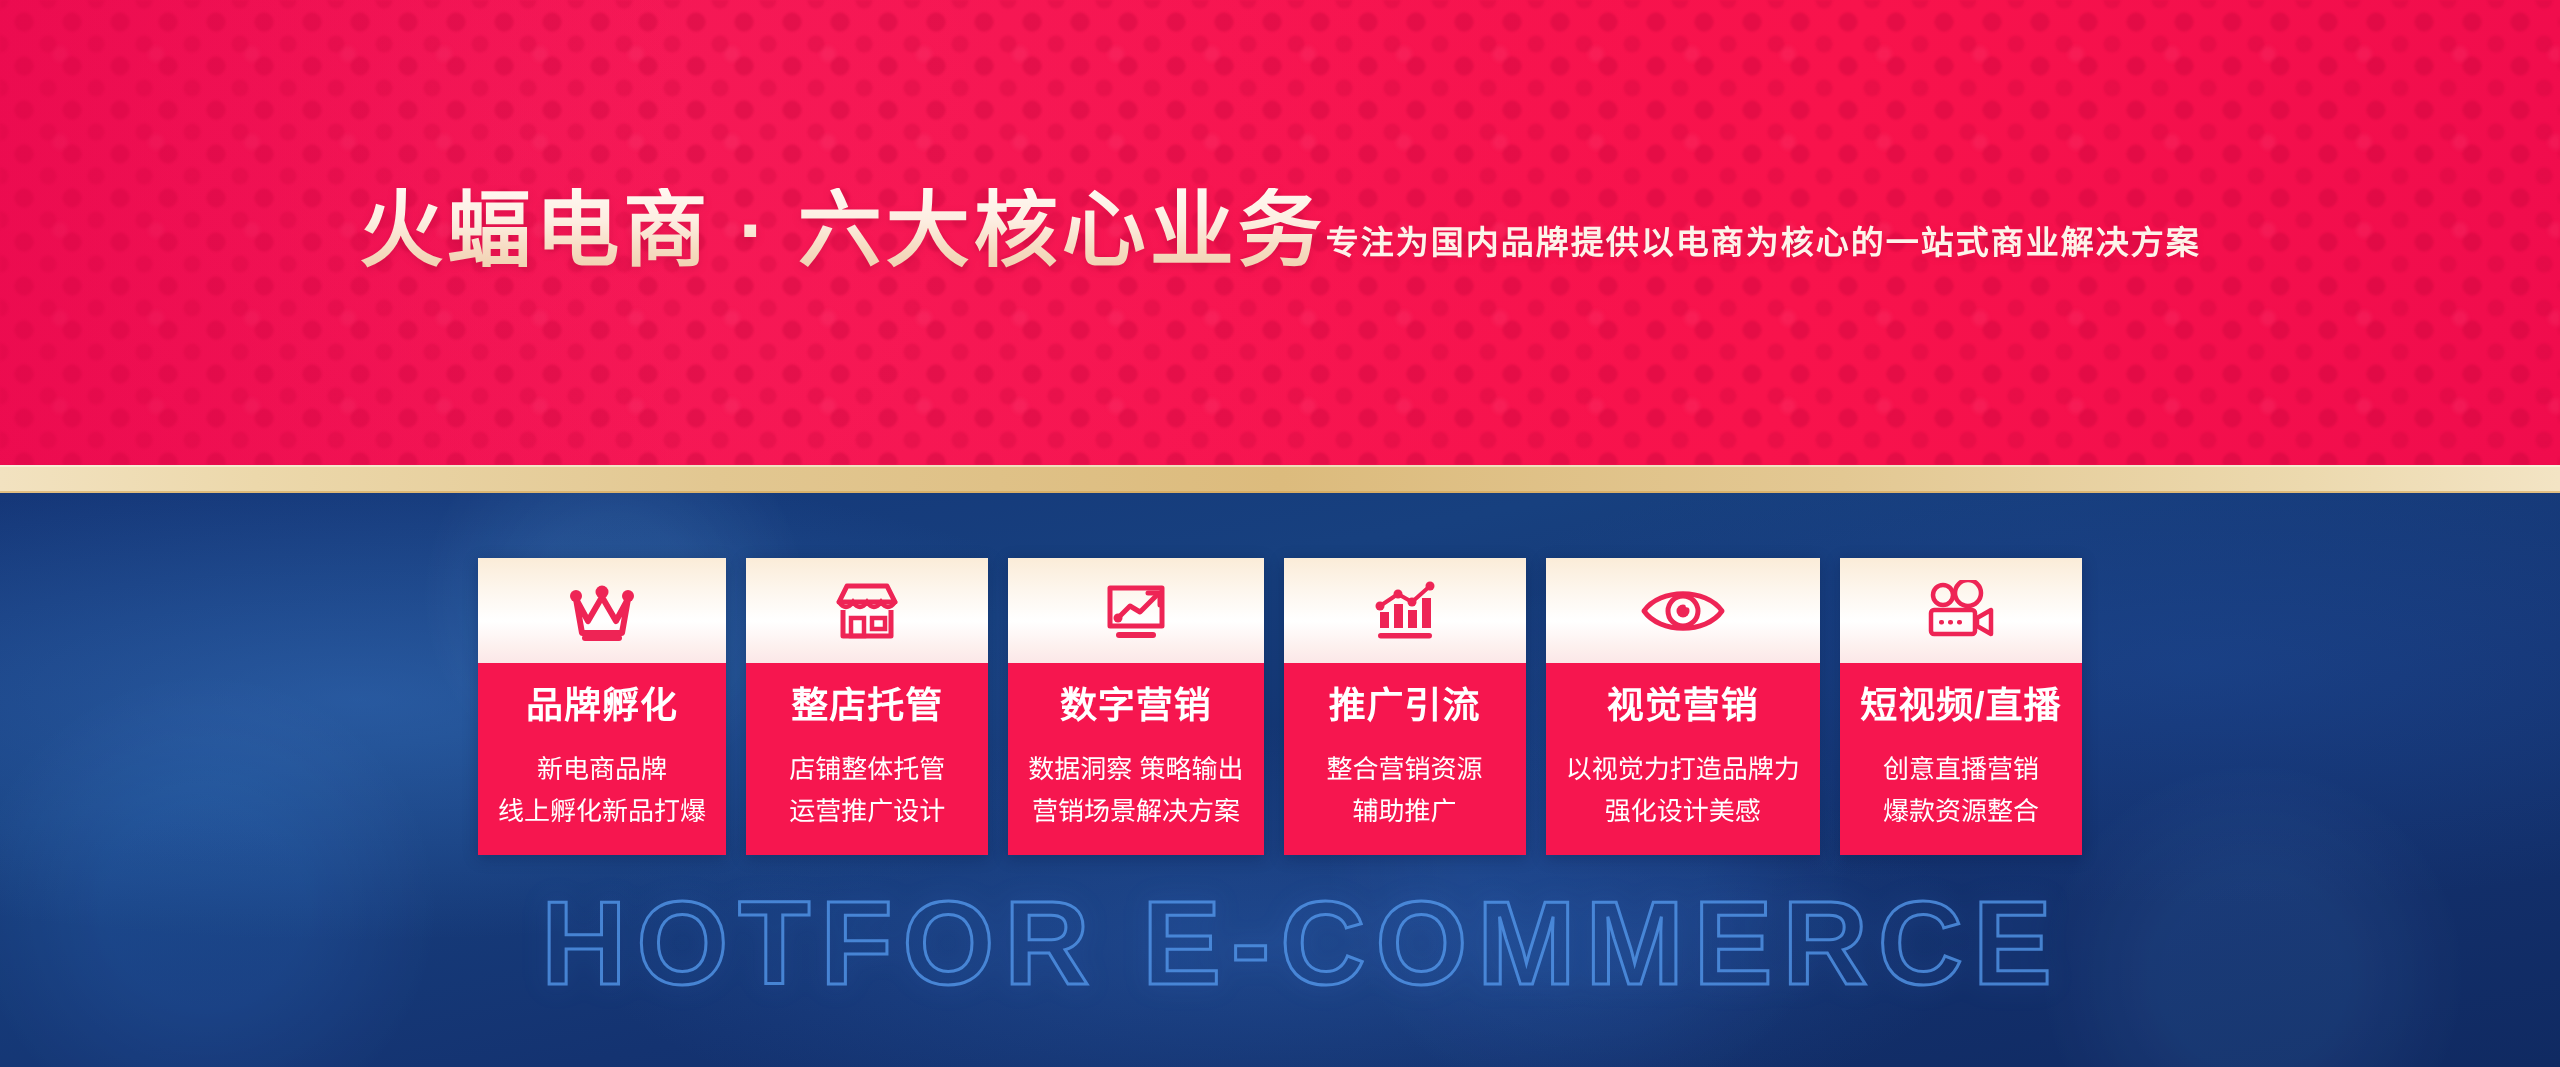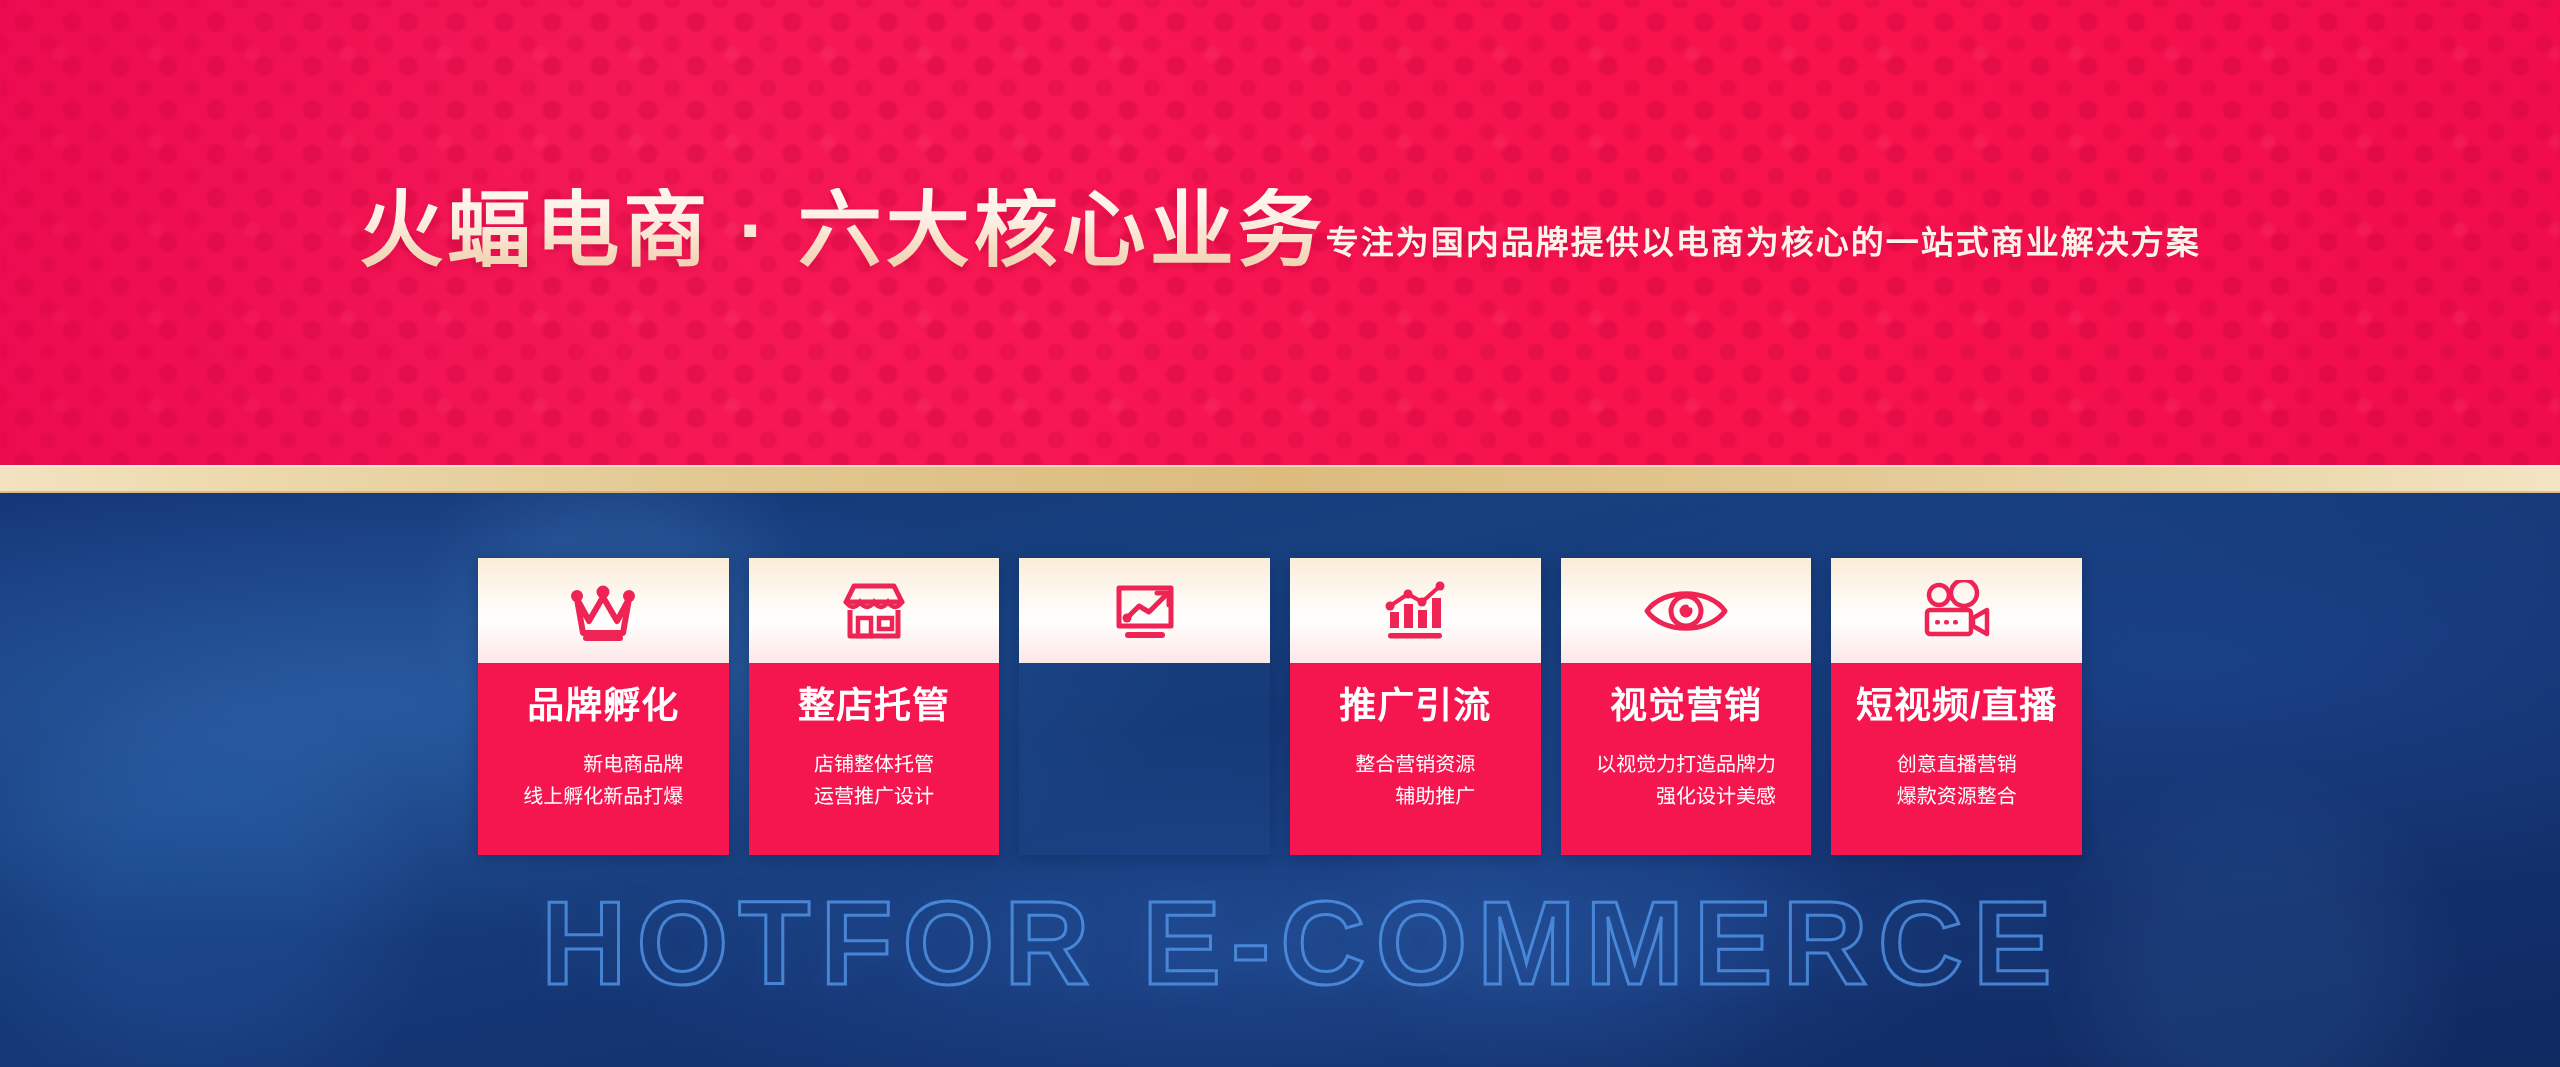--- a/index.html
+++ b/index.html
@@ -121,22 +121,22 @@
   .card-body {
     flex:1 1 auto; background:#f6164f;
     display:flex; flex-direction:column; align-items:center;
     padding:24px 20px 0;
   }
   .card-title {
     font-size:37px; font-weight:bold; line-height:1.05; color:#ffffff;
     letter-spacing:1px; white-space:nowrap;
   }
   .card-desc {
-    margin-top:22px; font-size:20px; line-height:1.62; color:#ffffff;
-    text-align:right; font-weight:normal;
+    margin-top:22px; font-size:26px; line-height:1.62; color:#ffffff;
+    text-align:center; font-weight:normal;
   }
   .card-desc .l { display:block; white-space:nowrap; }
 </style>
 </head>
 <body>
 
 <div class="stage">
 
   <div class="hero">
     <div class="hero-dots"></div>
@@ -204,20 +204,27 @@
       <div class="card-icon">
         <span>
           <svg width="68" height="62" viewBox="0 0 68 62" fill="none">
             <path d="M8 8 H60 V46 H8 Z" stroke="#ee2455" stroke-width="5" stroke-linejoin="round" fill="none"></path>
             <path d="M16 38 L28 26 L38 32 L56 14" stroke="#ee2455" stroke-width="5" fill="none" stroke-linecap="round" stroke-linejoin="round"></path>
             <path d="M46 13 H58 V25" stroke="#ee2455" stroke-width="5" fill="none" stroke-linecap="round" stroke-linejoin="round"></path>
             <circle cx="16" cy="38" r="4.5" fill="#ee2455"></circle>
             <rect x="14" y="52" width="40" height="6" rx="3" fill="#ee2455"></rect>
           </svg>
         </span>
+      </div>
+      <div class="card-body">
+        <div class="card-title">数字营销</div>
+        <div class="card-desc">
+          <span class="l">数据洞察 策略输出</span>
+          <span class="l">营销场景解决方案</span>
+        </div>
       </div>
     </div>
 
     <div class="card">
       <div class="card-icon">
         <span>
           <svg width="66" height="62" viewBox="0 0 66 62" fill="none">
             <rect x="8" y="32" width="9" height="16" fill="#ee2455"></rect>
             <rect x="22" y="24" width="9" height="24" fill="#ee2455"></rect>
             <rect x="36" y="30" width="9" height="18" fill="#ee2455"></rect>

